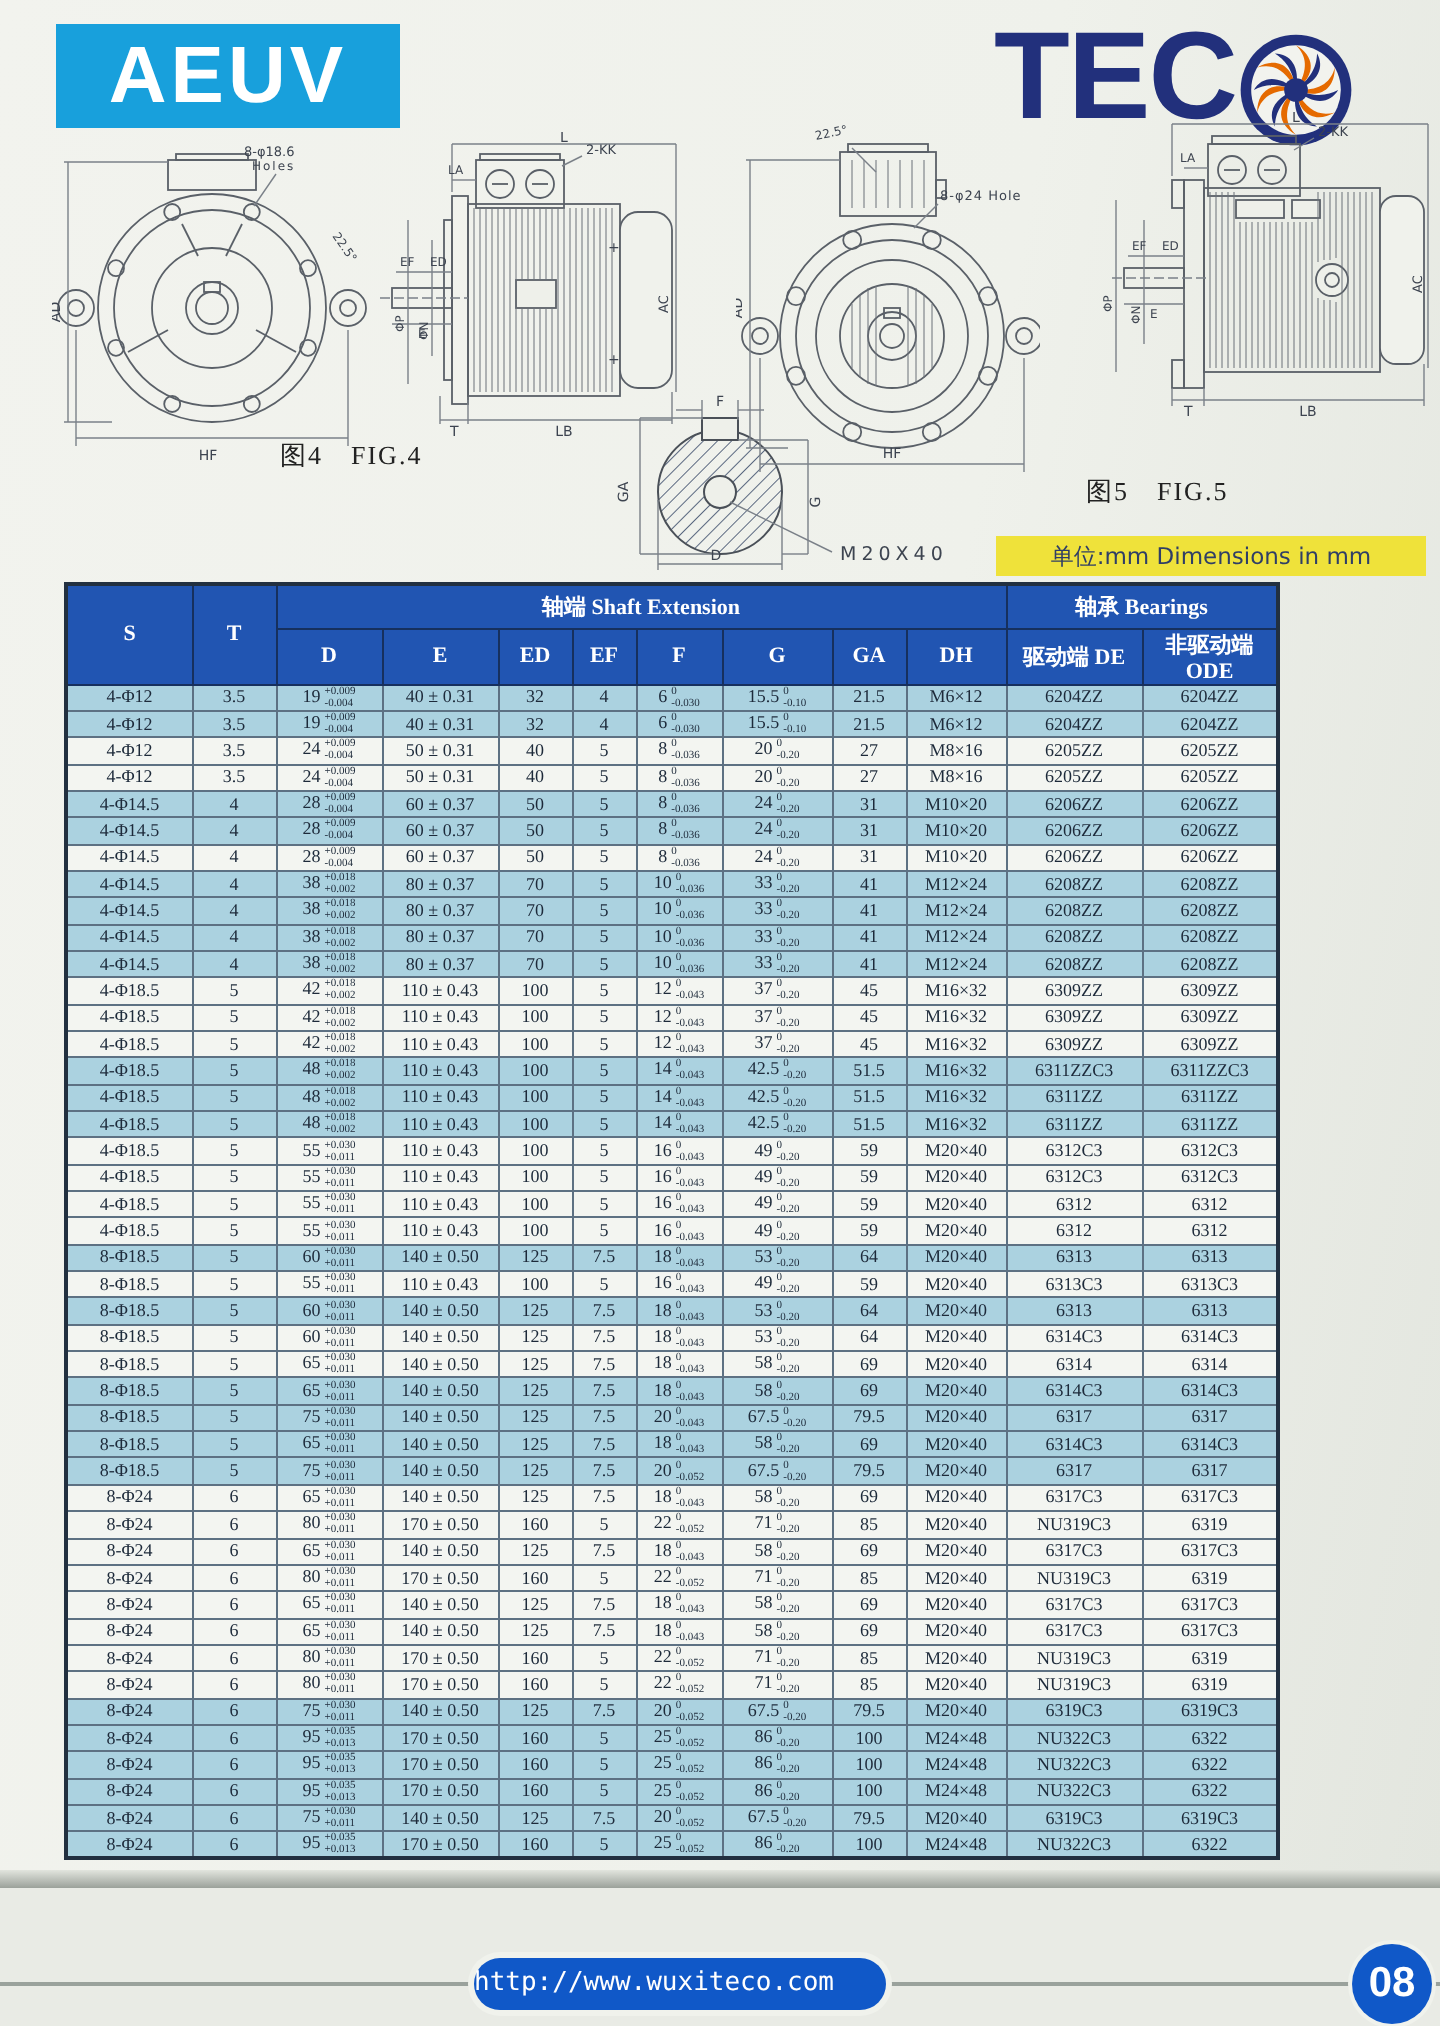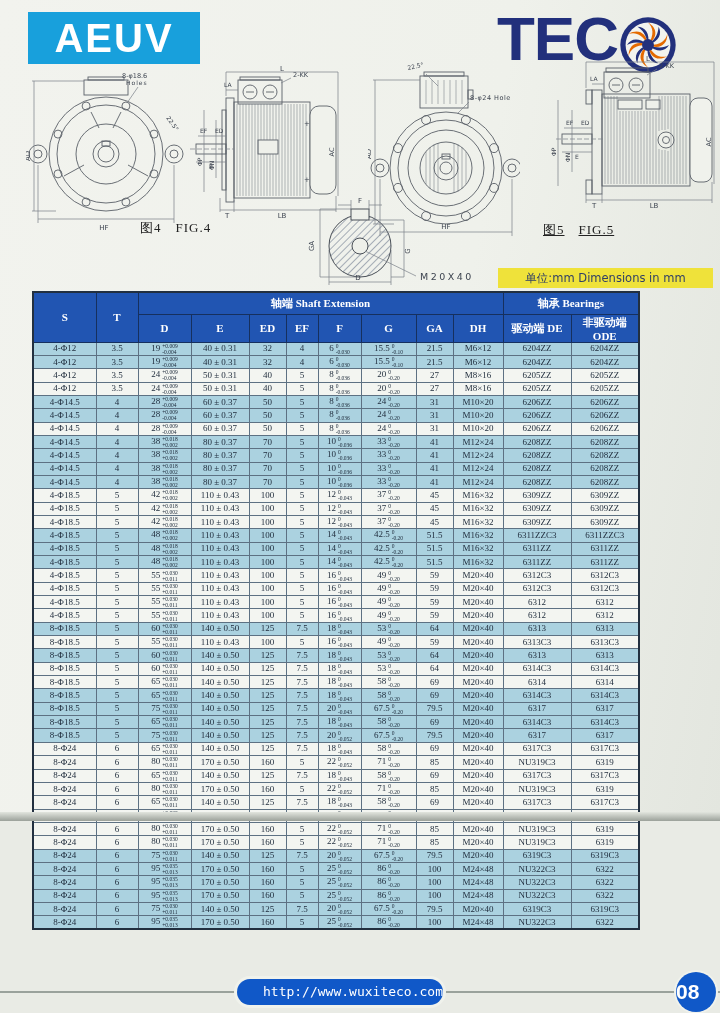--- a/index.html
+++ b/index.html
@@ -1,18 +1,18 @@
 <!DOCTYPE html>
 <html><head>
 <meta charset="utf-8">
 <style>
   * { margin:0; padding:0; box-sizing:border-box; }
   html,body { width:720px; height:1013px; }
   body { font-family:"Liberation Sans", sans-serif; background:#e9ebe5; overflow:hidden; }
-  #page { position:relative; width:720px; height:821px;
+  #page { position:relative; width:720px; height:944px;
           background:linear-gradient(100deg,#f2f3ee 0%,#eff1eb 60%,#e3e6df 100%); }
 
   
   .logo-aeuv { position:absolute; left:28px; top:12px; width:172px; height:52px;
     background:#18a0dc; color:#fff; display:flex; align-items:center; justify-content:center;
     font-weight:bold; font-size:40px; letter-spacing:2px; font-family:"Liberation Sans",sans-serif; }
   .logo-teco { position:absolute; left:497px; top:8px; height:66px; display:flex; align-items:flex-end;
     color:#22307c; font-weight:bold; font-size:62px; letter-spacing:-1px;
     font-family:"Liberation Sans",sans-serif; }
   .logo-teco svg { margin-left:1px; margin-top:4px; }
@@ -43,24 +43,24 @@
   tr.b td { background:#abd2e0; }
   tr.w td { background:#f3f5f1; }
   .tol { display:inline-flex; flex-direction:column; justify-content:center; vertical-align:middle;
     margin-left:2px; font-size:5.5px; line-height:6px; text-align:left; }
   .tol i { font-style:normal; display:block; }
 
   
   .foot-line { position:absolute; left:0; top:991px; width:720px; height:2px; background:#9aa29c; }
   .url-pill { position:absolute; left:237px; top:979px; width:206px; height:26px; background:#1058c8;
     border-radius:13px; color:#fff; font-family:"DejaVu Sans Mono",monospace; font-size:13px;
-    line-height:26px; text-align:right; box-shadow:0 0 0 3px #f0f2ec; }
+    line-height:26px; text-align:left; box-shadow:0 0 0 3px #f0f2ec; }
   .page-num { position:absolute; left:676px; top:972px; width:40px; height:40px; background:#1058c8;
     border-radius:50%; color:#fff; font-weight:bold; font-size:21px; line-height:40px;
-    text-align:left; font-family:"Liberation Sans",sans-serif; box-shadow:0 0 0 2px #f0f2ec; }
+    text-align:center; font-family:"Liberation Sans",sans-serif; box-shadow:0 0 0 2px #f0f2ec; }
   .page-edge { position:absolute; left:0; bottom:0; width:720px; height:9px;
     background:linear-gradient(#e2e5de,#9ba19a); }
 </style>
 </head>
 <body>
 
 <div id="page">
 
   <div class="logo-aeuv">
     <span>AEUV</span>
@@ -392,21 +392,21 @@
       <text x="33" y="69" font-size="6">ED</text>
       <text x="8" y="100" font-size="6" transform="rotate(-90 8 100)">ΦP</text>
       <text x="22" y="106" font-size="6" transform="rotate(-90 22 106)">ΦN</text>
       <text x="27" y="103" font-size="6">E</text>
       <text x="44" y="152" font-size="7">T</text>
       <text x="106" y="152" font-size="7" text-anchor="middle">LB</text>
       <text x="163" y="86" font-size="6.5" transform="rotate(-90 163 86)" text-anchor="middle">AC</text>
     </svg>
   </div>
 
-  <div class="fig-cap" style="left:543px; top:221px;text-decoration:underline;">
+  <div class="fig-cap" style="left:543px; top:237px;">
     <span>图5</span><span>FIG.5</span>
   </div>
 
   <div class="unit-strip">单位:mm   Dimensions in mm</div>
 
   <table class="spec">
     <colgroup>
       <col style="width:63px">
         <col style="width:42px">
         <col style="width:53px">

